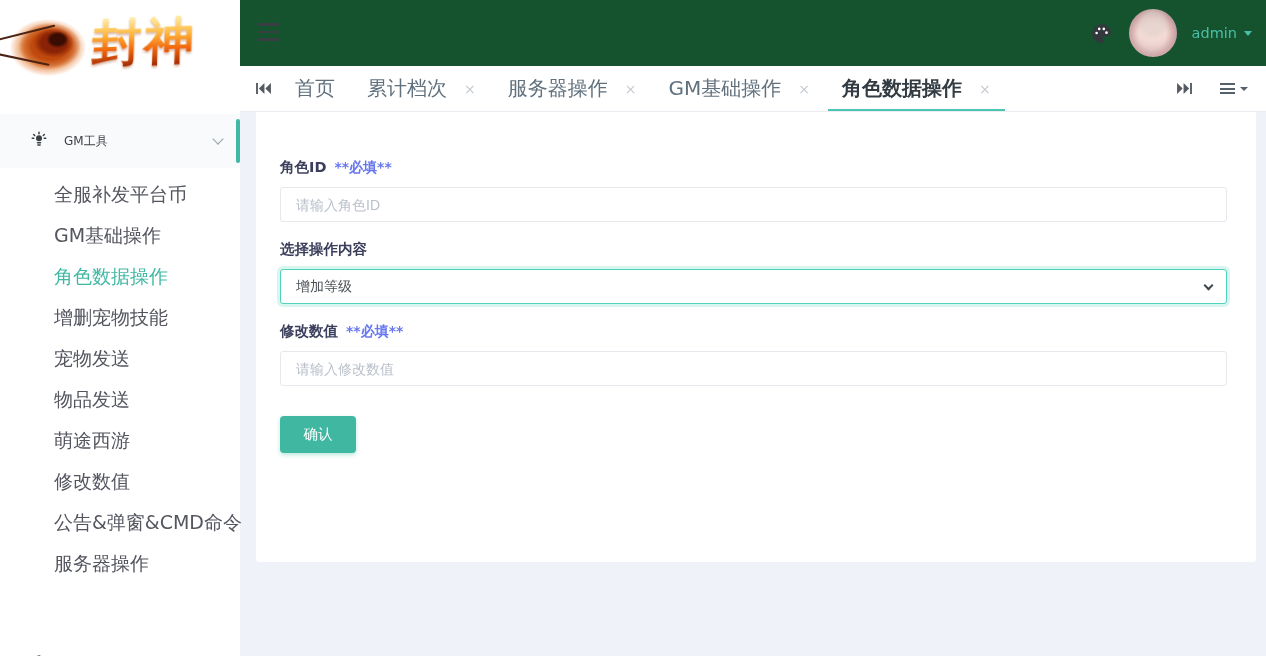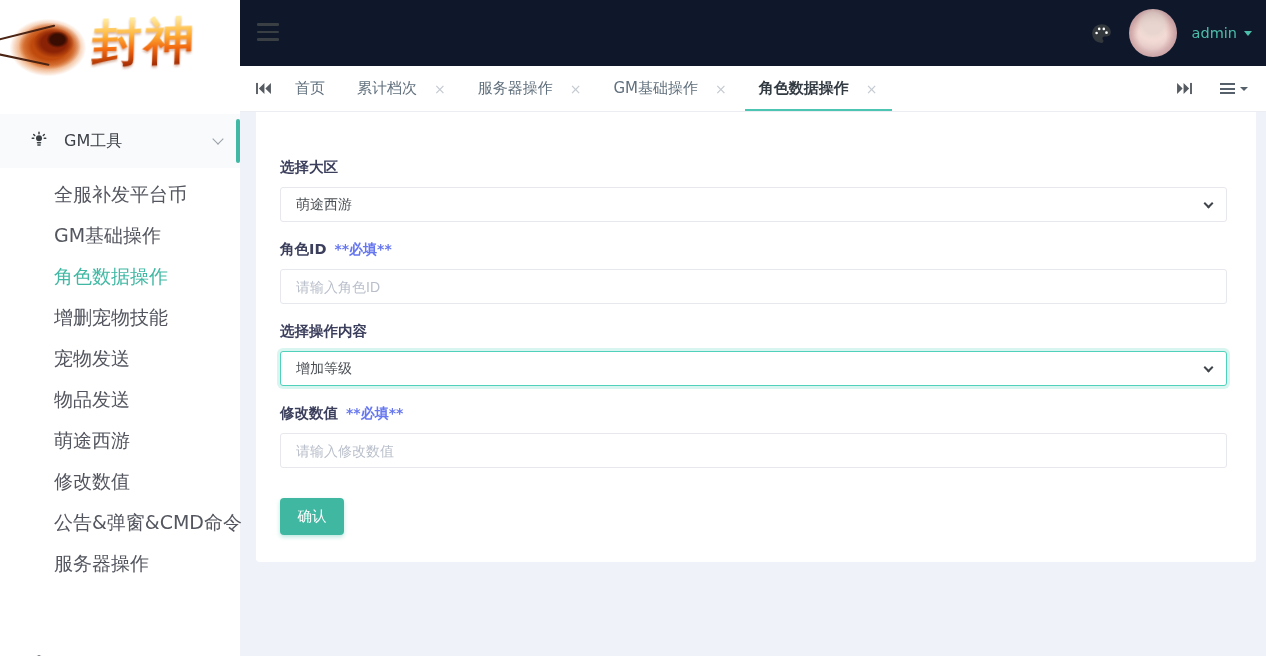--- a/index.html
+++ b/index.html
@@ -38,40 +38,40 @@
     background: linear-gradient(180deg,#ffe89a 5%, #ffb53a 35%, #f1660d 65%, #a72f03 95%);
     -webkit-background-clip: text; background-clip: text; color: transparent;
     filter: drop-shadow(0 2px 1px rgba(150,50,0,.35));
     white-space:nowrap;
   }
   .section-header {
     position:relative; margin-top:14px; height:54px;
     display:flex; align-items:center; gap:16px;
     padding:0 18px 0 30px; background:#f9fafb; cursor:pointer;
   }
-  .section-header .s-label { flex:1; font-size:16px; color:#3d4148; }
+  .section-header .s-label { flex:1; font-size:12px; color:#3d4148; }
   .active-bar {
     position:absolute; right:0; top:5px; width:4px; height:44px;
     background:#41b8a3; border-radius:2px;
   }
   .caret-down {
     width:8px; height:8px; border-right:1.6px solid #9aa0a6; border-bottom:1.6px solid #9aa0a6;
     transform:rotate(45deg); margin-top:-4px;
   }
   .menu { padding-top:6px; }
   .menu-item {
     height:41px; line-height:41px; padding-left:54px;
     font-size:19px; color:#54565f; cursor:pointer; white-space:nowrap;
   }
   .menu-item.active { color:#41b8a3; }
   .section-bottom { position:absolute; left:0; right:0; top:638px; margin-top:0; background:#fff; }
   .icon-svg { flex:none; display:block; }
 
   
-  .topbar { position:absolute; left:240px; top:0; width:1026px; height:66px; background:#0f172a; }
+  .topbar { position:absolute; left:240px; top:0; width:1026px; height:66px; background:#14532d; }
   .hamburger { position:absolute; left:17px; top:23px; width:24px; height:20px; cursor:pointer; }
   .hamburger span { display:block; width:22px; height:2.6px; background:#3a3f44; margin-bottom:5px; border-radius:1px; }
   .topbar-right { position:absolute; right:14px; top:0; height:66px; display:flex; align-items:center; gap:15px; }
   .palette-btn { cursor:pointer; line-height:0; }
   .avatar {
     width:48px; height:48px; border-radius:50%; cursor:pointer;
     background:
       radial-gradient(circle at 50% 30%, #e9d5cf 0 26%, transparent 40%),
       radial-gradient(circle at 48% 55%, #f4dcd6 0 38%, #e7c2bd 55%, #d6aab0 75%, #c79aa5 100%);
     box-shadow: inset 0 -8px 10px rgba(180,140,150,.45), inset 0 6px 8px rgba(120,90,95,.25);
@@ -81,21 +81,21 @@
   .user-caret { width:0; height:0; border-left:4.5px solid transparent; border-right:4.5px solid transparent; border-top:5px solid #4bbfa9; }
 
   
   .tabbar {
     position:absolute; left:240px; top:66px; width:1026px; height:46px;
     background:#fff; border-bottom:1px solid #ebedf2;
     display:flex; align-items:center;
   }
   .tab-nav { padding:0 6px 0 16px; cursor:pointer; line-height:0; }
   .tab { position:relative; height:45px; display:flex; align-items:center; padding:0 14px; margin-left:4px; cursor:pointer; }
-  .tab-label { font-size:15px; color:#61707d; white-space:nowrap; }
+  .tab-label { font-size:20px; color:#61707d; white-space:nowrap; }
   .tab .close { margin-left:17px; font-size:14px; color:#c4cad1; line-height:1; cursor:pointer; }
   .tab.active .tab-label { color:#323a42; font-weight:600; }
   .tab.active::after {
     content:""; position:absolute; left:0; right:0; bottom:0; height:2px; background:#4cc5b2;
   }
   .tabbar-right { position:absolute; right:0; top:0; height:45px; display:flex; align-items:center; gap:22px; padding-right:18px; background:#fff; }
   .tab-menu-btn { display:flex; align-items:center; gap:5px; cursor:pointer; }
   .tab-menu-lines span { display:block; width:15px; height:2px; background:#55606a; margin:2.6px 0; }
   .tab-menu-caret { width:0; height:0; border-left:4px solid transparent; border-right:4px solid transparent; border-top:4.5px solid #55606a; }
 
@@ -117,21 +117,21 @@
   }
   .control.focused { border-color:#4fd1bb; box-shadow:0 0 0 3px rgba(79,209,187,.22); }
   .select-caret {
     position:absolute; right:14px; top:12px;
     width:7px; height:7px; border-right:2px solid #3f454b; border-bottom:2px solid #3f454b;
     transform:rotate(45deg);
   }
   input.control { cursor:text; }
   input.control::placeholder { color:#b9bfca; }
   .btn-confirm {
-    margin-top:12px; width:64px; height:37px; border:none; border-radius:4px;
+    margin-top:12px; width:76px; height:37px; border:none; border-radius:4px;
     background:#3fb7a1; color:#fff; font-size:14.5px; cursor:pointer;
     font-family:inherit; box-shadow:0 2px 4px rgba(63,183,161,.35);
   }
 </style>
 </head>
 <body>
 
 <div class="sidebar">
   <div class="logo">
     <div class="logo-beast"></div>
@@ -242,29 +242,20 @@
           <span></span>
         </span>
       <span class="tab-menu-caret"></span>
     </span>
   </div>
 </div>
 
 <div class="content">
   <div class="card">
 
-    <div class="form-group">
-      <div class="form-label">
-        <span class="lbl">选择大区</span>
-      </div>
-      <div class="control">
-        <span>萌途西游</span>
-        <span class="select-caret"></span>
-      </div>
-    </div>
 
     <div class="form-group">
       <div class="form-label">
         <span class="lbl">角色ID</span>
         <span class="req">**必填**</span>
       </div>
       <input class="control" type="text" placeholder="请输入角色ID" style="">
     </div>
 
     <div class="form-group">

